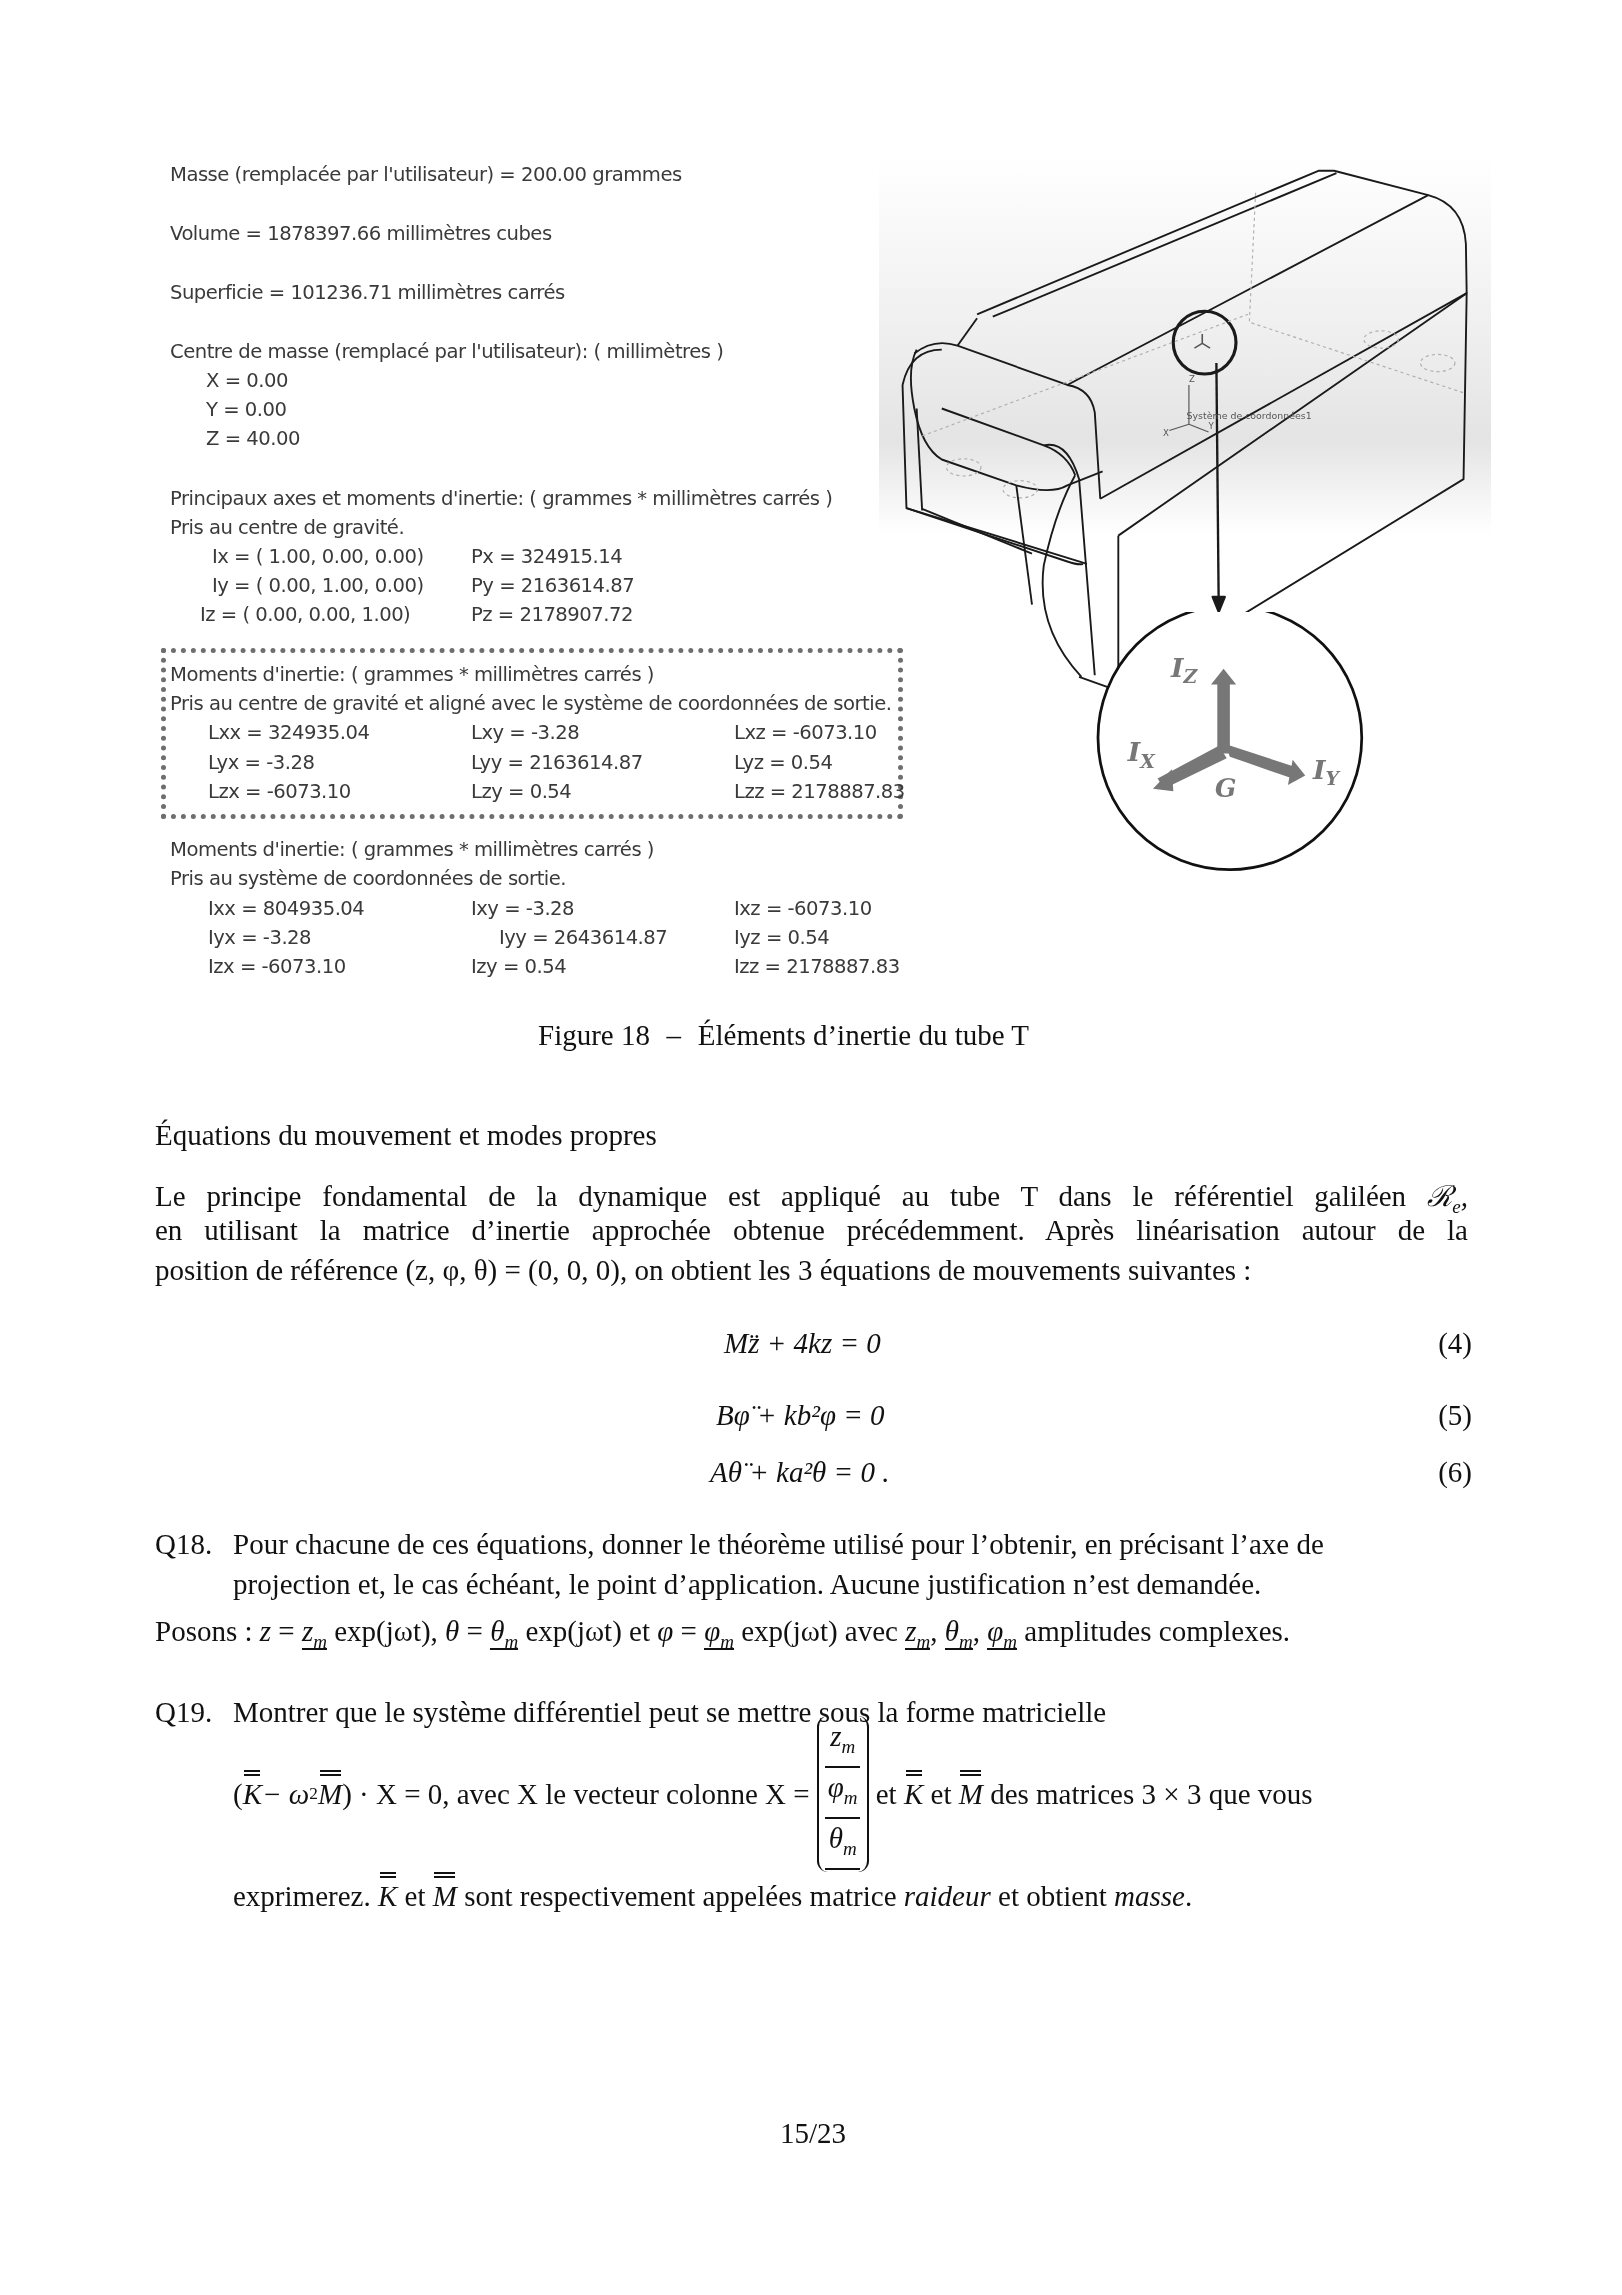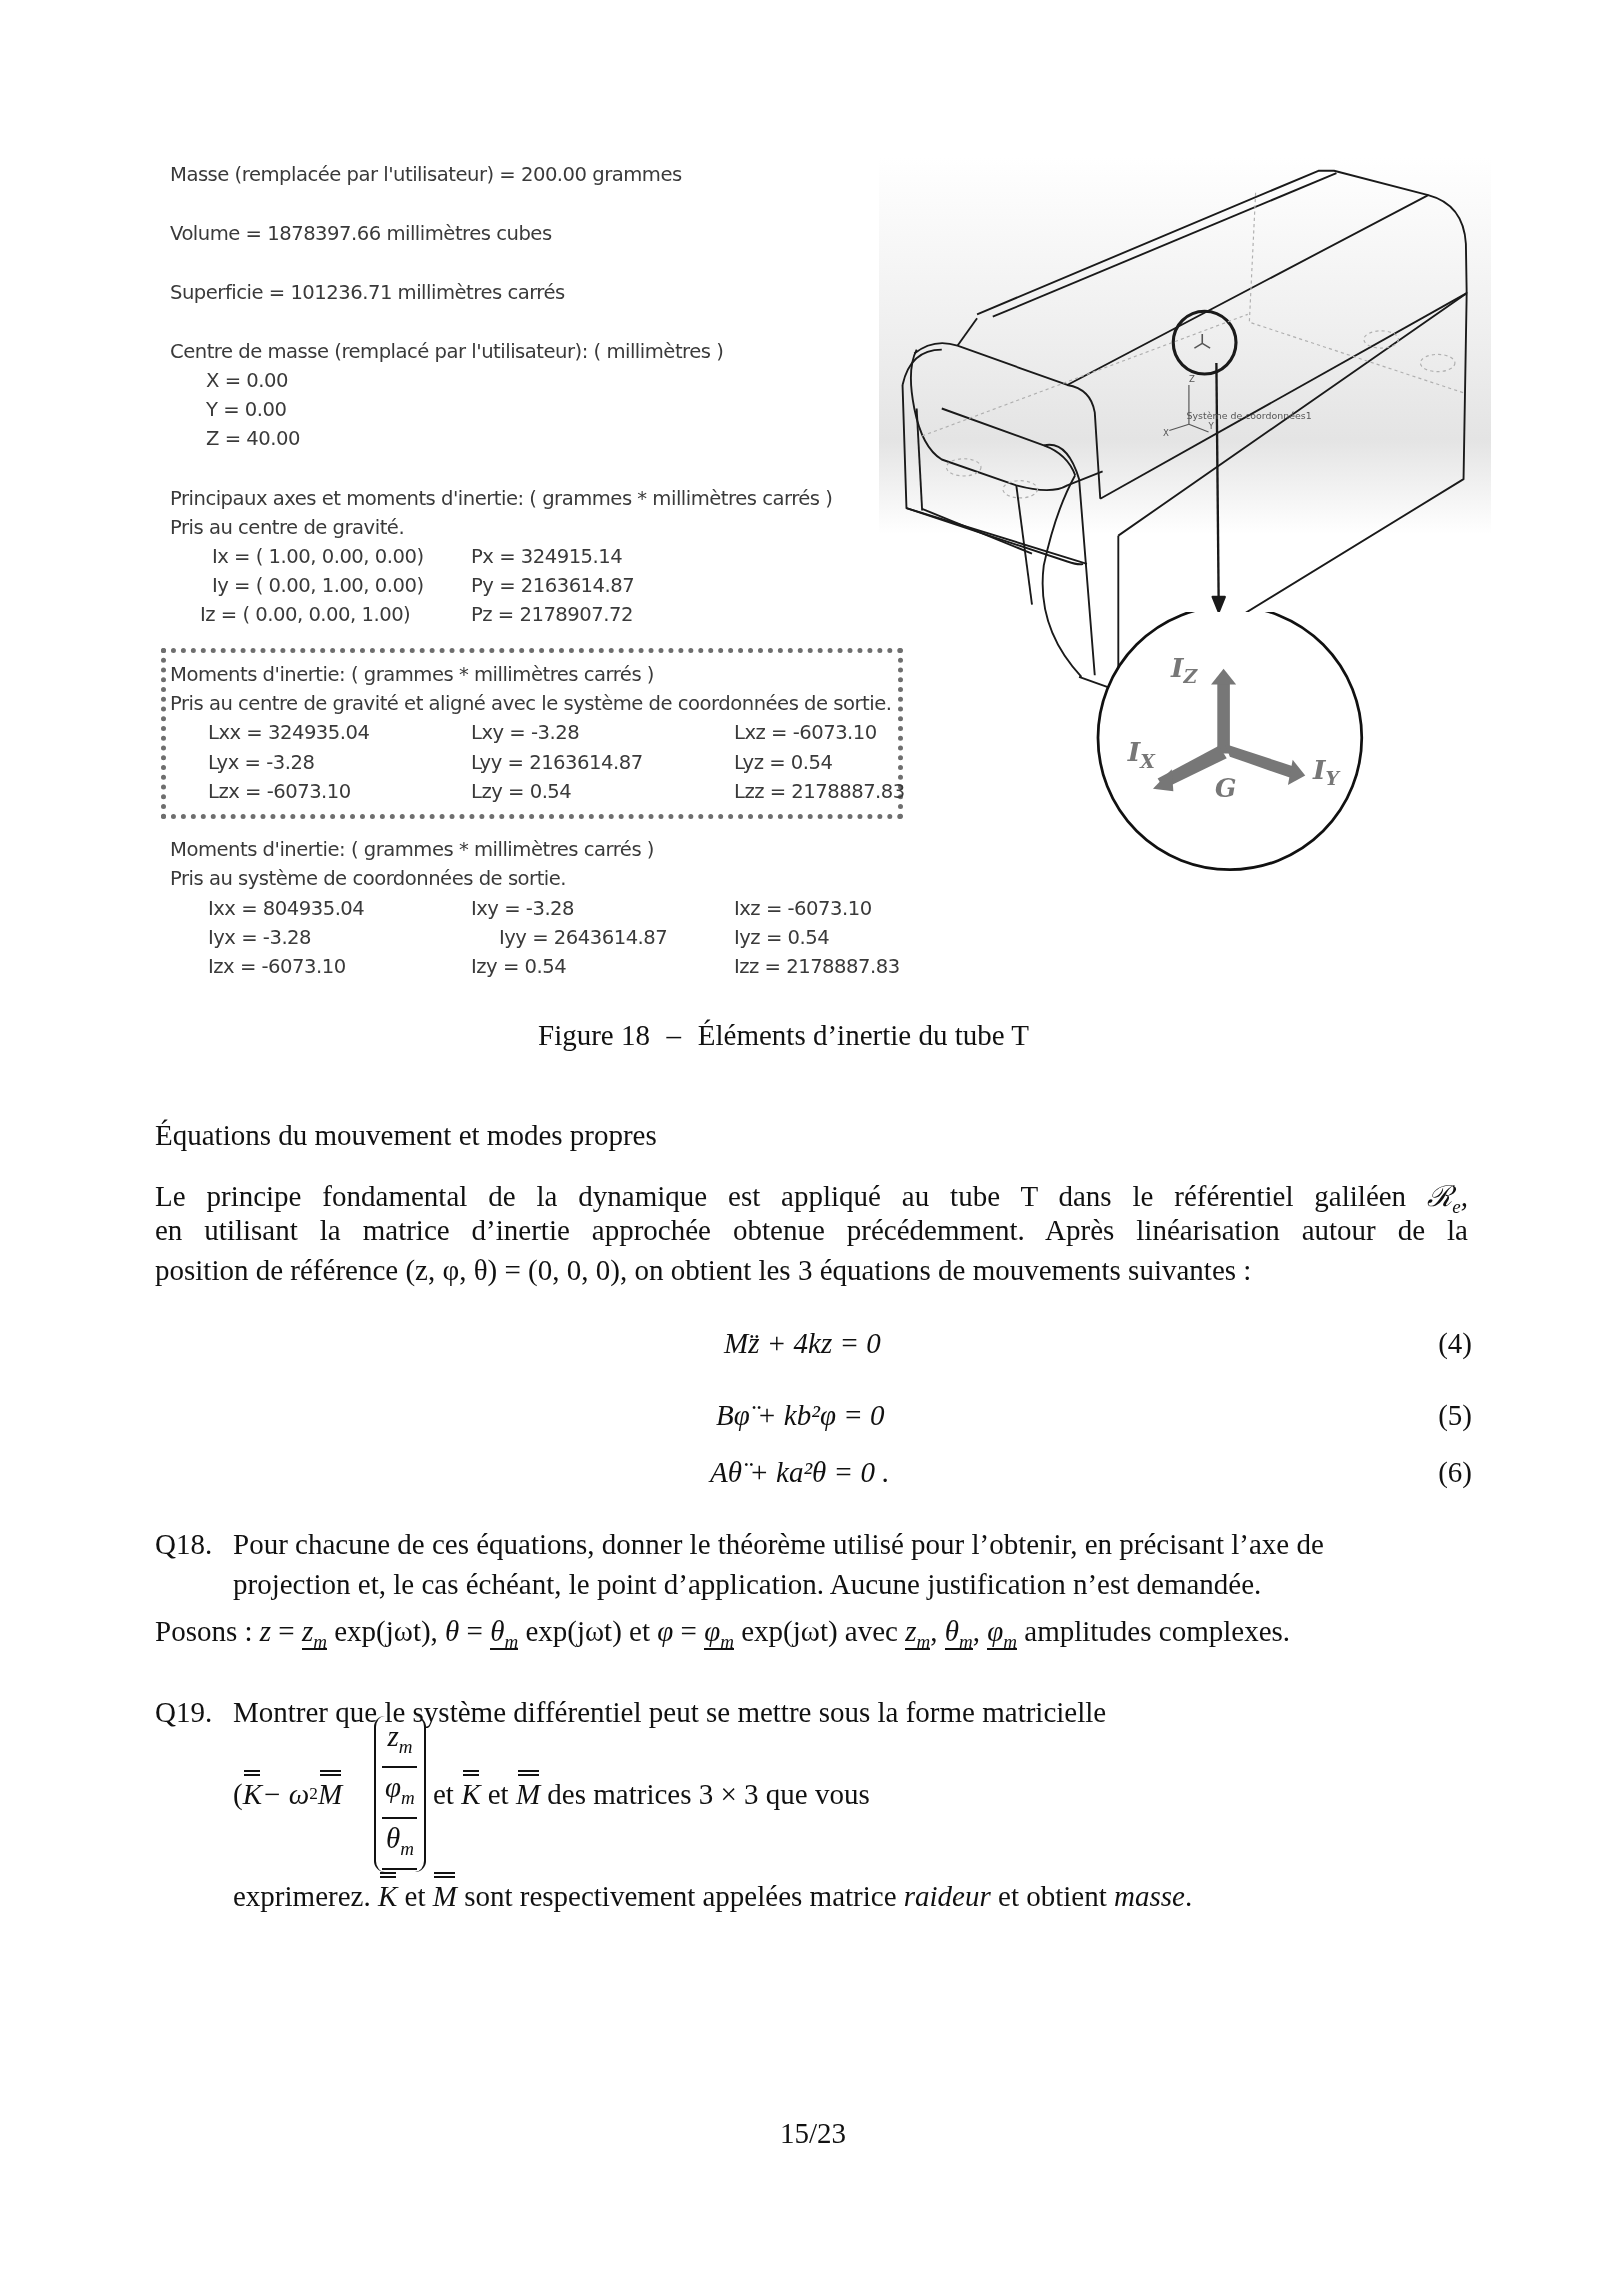--- a/index.html
+++ b/index.html
@@ -11,21 +11,21 @@
   .cad { position: absolute; left: 879px; top: 157px; width: 612px; height: 377px; background: linear-gradient(180deg, #ffffff 0%, #ececec 55%, #e4e4e4 75%, #ffffff 100%); }
   .body-text { font-family: "Liberation Serif", serif; font-size: 29px; color: #111; }
   .just { text-align: justify; text-align-last: justify; }
   .it { font-style: italic; }
   .b { font-weight: normal; }
   .ul { border-bottom: 2.4px solid #111; padding-bottom: 0.8px; }
   .ov2 { position: relative; display: inline-block; }
   .ov2::before { content: ""; position: absolute; left: 1.6px; right: 1.6px; top: -7.9px; height: 6.3px; border-top: 2.4px solid #111; border-bottom: 2.4px solid #111; box-sizing: border-box; }
   .eqnum { position: absolute; right: 151px; }
   sub.m { font-size: 19px; }
-  .vec { display: inline-block; vertical-align: middle; border-left: 2.4px solid #111; border-right: 2.4px solid #111; border-radius: 11px; padding: 0 6.3px; line-height: 36px; text-align: center; margin-left: 32px; }
+  .vec { display: inline-block; vertical-align: middle; border-left: 2.4px solid #111; border-right: 2.4px solid #111; border-radius: 11px; padding: 0 6.3px; line-height: 36px; text-align: center; }
 </style>
 </head>
 <body>
 
 <div class="sw">
   <div class="line" style="left:170px;top:163px">Masse (remplacée par l'utilisateur) = 200.00 grammes</div>
   <div class="line" style="left:170px;top:222px">Volume = 1878397.66 millimètres cubes</div>
   <div class="line" style="left:170px;top:281px">Superficie = 101236.71  millimètres carrés</div>
   <div class="line" style="left:170px;top:340px">Centre de masse (remplacé par l'utilisateur): ( millimètres )</div>
   <div class="line" style="left:206px;top:369px">X = 0.00</div>
@@ -168,20 +168,21 @@
 
 <div class="abs body-text b" style="left:155px;top:1696px">Q19.</div>
 <div class="abs body-text" style="left:233px;top:1696px">Montrer que le système différentiel peut se mettre sous la forme matricielle</div>
 
 <div class="abs body-text" style="left:233px;top:1735px;height:118px;display:flex;align-items:center">
   <span>(</span>
     <span class="it ov2">K</span>
     <span class="it"> − ω</span>
     <sup style="font-size:17.3px">2</sup>
     <span class="it ov2">M</span>
+    <span style="white-space:pre">) · X = 0, avec X le vecteur colonne X = </span>
   <span class="vec it">
     <span class="ul" style="display:block;width:35px;margin:1.6px auto"><span>z</span><sub class="m">m</sub></span>
     <span class="ul" style="display:block;width:35px;margin:1.6px auto"><span>φ</span><sub class="m">m</sub></span>
     <span class="ul" style="display:block;width:35px;margin:1.6px auto"><span>θ</span><sub class="m">m</sub></span>
   </span>
   <span style="white-space:pre"> et </span>
     <span class="it ov2">K</span>
     <span style="white-space:pre"> et </span>
     <span class="it ov2">M</span>
     <span style="white-space:pre"> des matrices 3 × 3 que vous</span>

